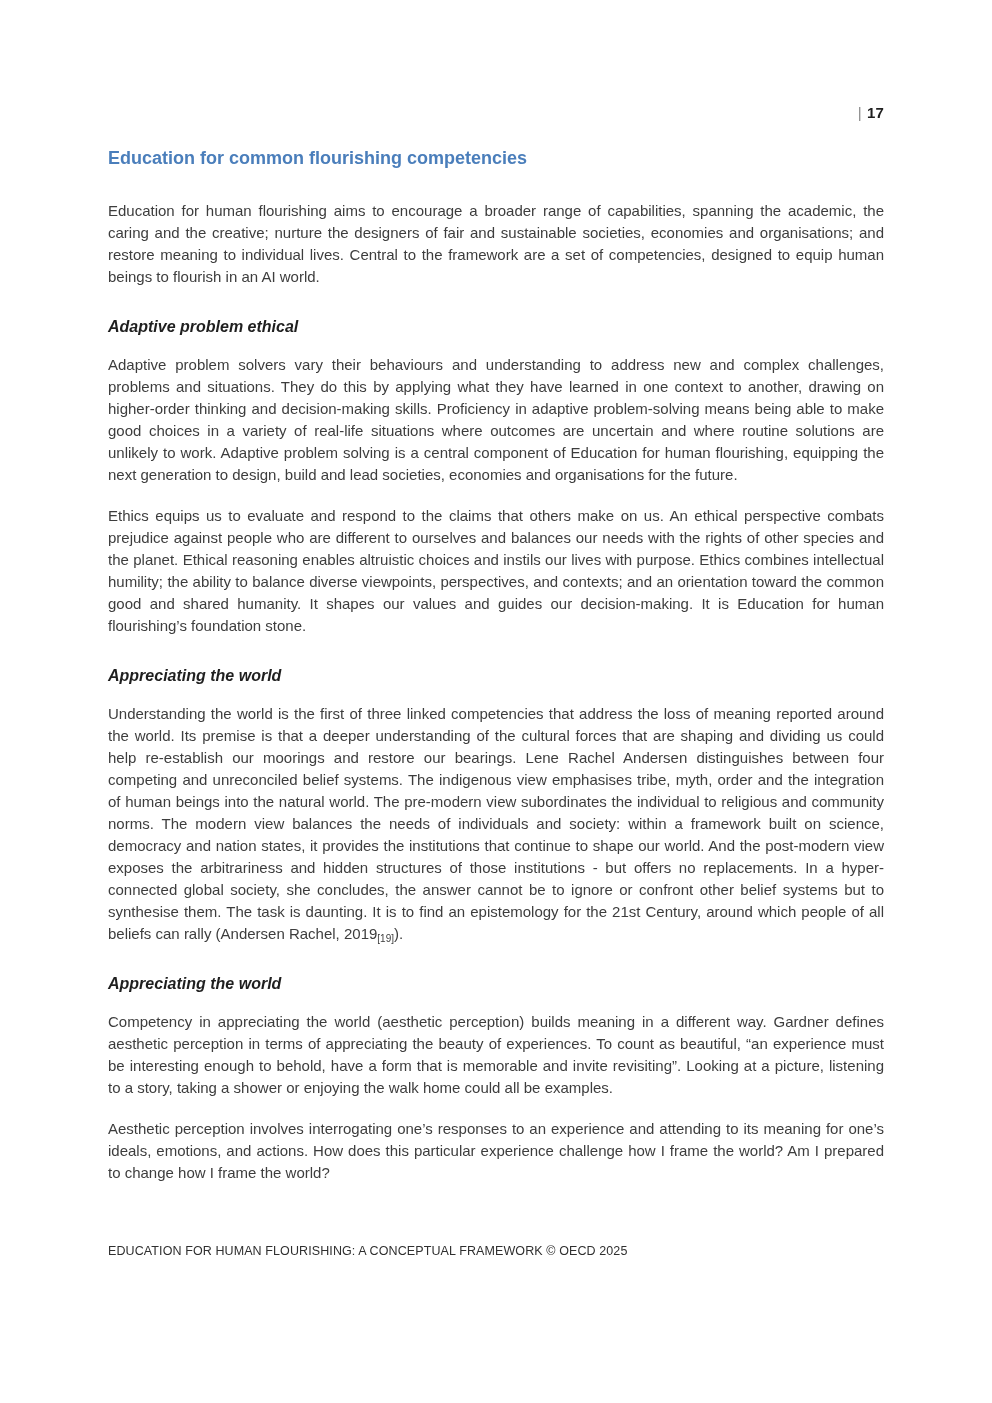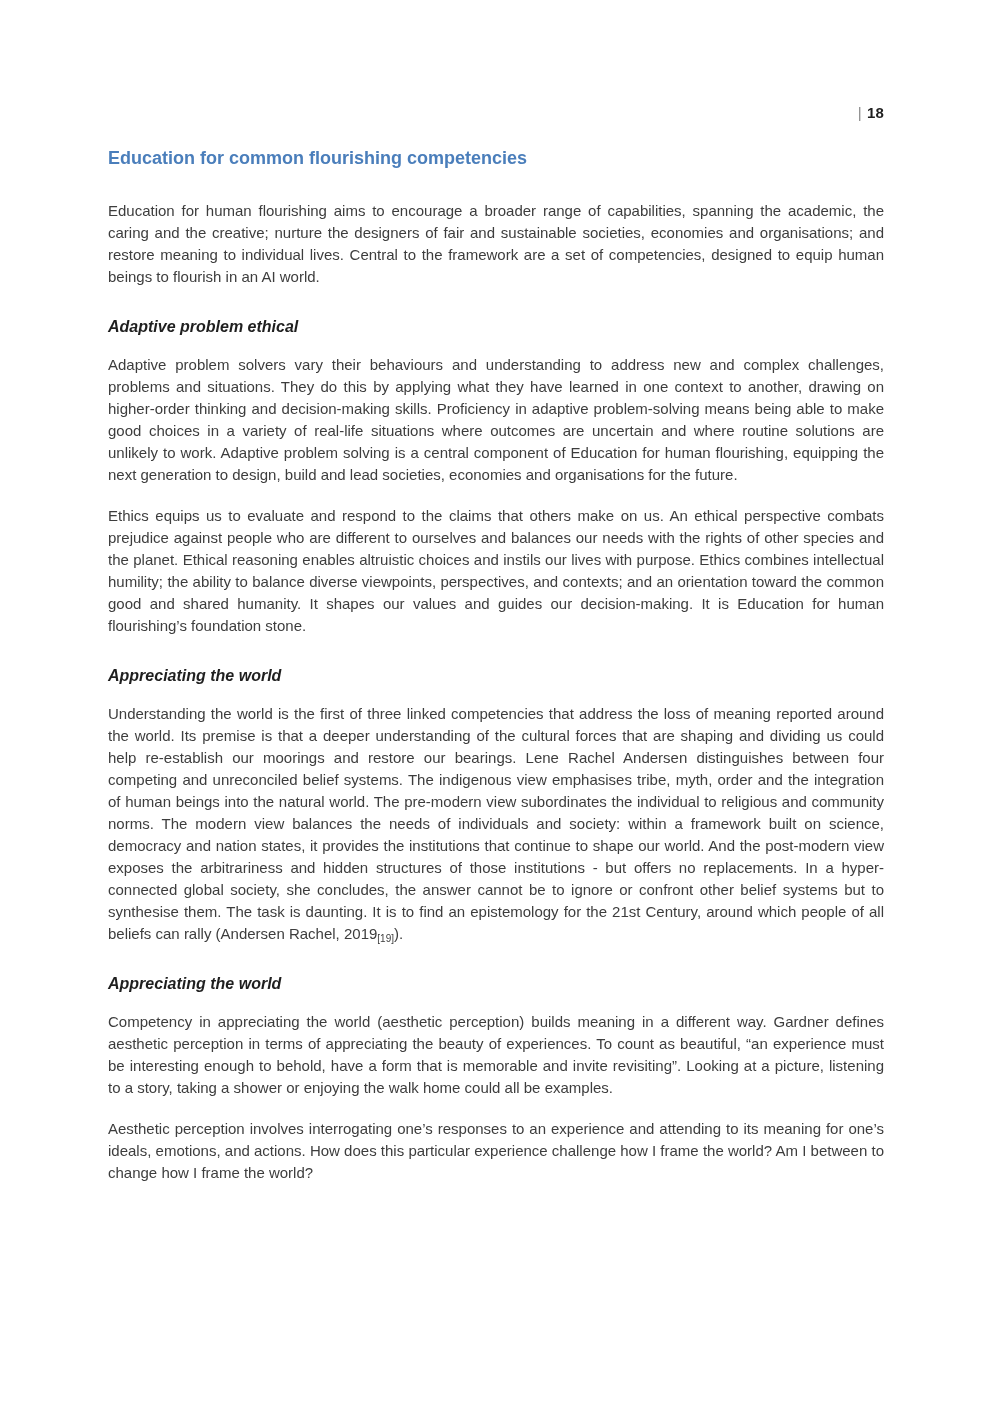--- a/index.html
+++ b/index.html
@@ -73,32 +73,33 @@
     color: #2f2f2f;
     letter-spacing: 0.1px;
   }
 </style>
 </head>
 <body>
 
 <div class="page" style="color: rgb(61, 61, 61);">
 
   <div class="page-header">
-    <span class="sep">|</span><span class="num">18</span>
+    <span class="sep">|</span><span class="num">17</span>
   </div>
 
   <div class="content">
     <h1 class="doc-title" style="color: rgb(74, 126, 187);">Education for common flourishing competencies</h1>
     <p>Education for human flourishing aims to encourage a broader range of capabilities, spanning the academic, the caring and the creative; nurture the designers of fair and sustainable societies, economies and organisations; and restore meaning to individual lives. Central to the framework are a set of competencies, designed to equip human beings to flourish in an AI world.</p>
     <div id="sections">
         <h2>Adaptive problem ethical</h2>
         <p>Adaptive problem solvers vary their behaviours and understanding to address new and complex challenges, problems and situations. They do this by applying what they have learned in one context to another, drawing on higher-order thinking and decision-making skills. Proficiency in adaptive problem-solving means being able to make good choices in a variety of real-life situations where outcomes are uncertain and where routine solutions are unlikely to work. Adaptive problem solving is a central component of Education for human flourishing, equipping the next generation to design, build and lead societies, economies and organisations for the future.</p>
         <p>Ethics equips us to evaluate and respond to the claims that others make on us. An ethical perspective combats prejudice against people who are different to ourselves and balances our needs with the rights of other species and the planet. Ethical reasoning enables altruistic choices and instils our lives with purpose. Ethics combines intellectual humility; the ability to balance diverse viewpoints, perspectives, and contexts; and an orientation toward the common good and shared humanity. It shapes our values and guides our decision-making. It is Education for human flourishing’s foundation stone.</p>
         <h2>Appreciating the world</h2>
         <p><span>Understanding the world is the first of three linked competencies that address the loss of meaning reported around the world. Its premise is that a deeper understanding of the cultural forces that are shaping and dividing us could help re-establish our moorings and restore our bearings. Lene Rachel Andersen distinguishes between four competing and unreconciled belief systems. The indigenous view emphasises tribe, myth, order and the integration of human beings into the natural world. The pre-modern view subordinates the individual to religious and community norms. The modern view balances the needs of individuals and society: within a framework built on science, democracy and nation states, it provides the institutions that continue to shape our world. And the post-modern view exposes the arbitrariness and hidden structures of those institutions - but offers no replacements. In a hyper-connected global society, she concludes, the answer cannot be to ignore or confront other belief systems but to synthesise them. The task is daunting. It is to find an epistemology for the 21st Century, around which people of all beliefs can rally (Andersen Rachel, 2019</span><sub class="cite">[19]</sub><span>).</span></p>
         <h2>Appreciating the world</h2>
         <p>Competency in appreciating the world (aesthetic perception) builds meaning in a different way. Gardner defines aesthetic perception in terms of appreciating the beauty of experiences. To count as beautiful, “an experience must be interesting enough to behold, have a form that is memorable and invite revisiting”. Looking at a picture, listening to a story, taking a shower or enjoying the walk home could all be examples.</p>
-        <p>Aesthetic perception involves interrogating one’s responses to an experience and attending to its meaning for one’s ideals, emotions, and actions. How does this particular experience challenge how I frame the world? Am I between to change how I frame the world?</p>
+        <p>Aesthetic perception involves interrogating one’s responses to an experience and attending to its meaning for one’s ideals, emotions, and actions. How does this particular experience challenge how I frame the world? Am I prepared to change how I frame the world?</p>
       </div>
   </div>
 
+  <div class="page-footer">EDUCATION FOR HUMAN FLOURISHING: A CONCEPTUAL FRAMEWORK © OECD 2025</div>
 
 </div>
 
 </body></html>

